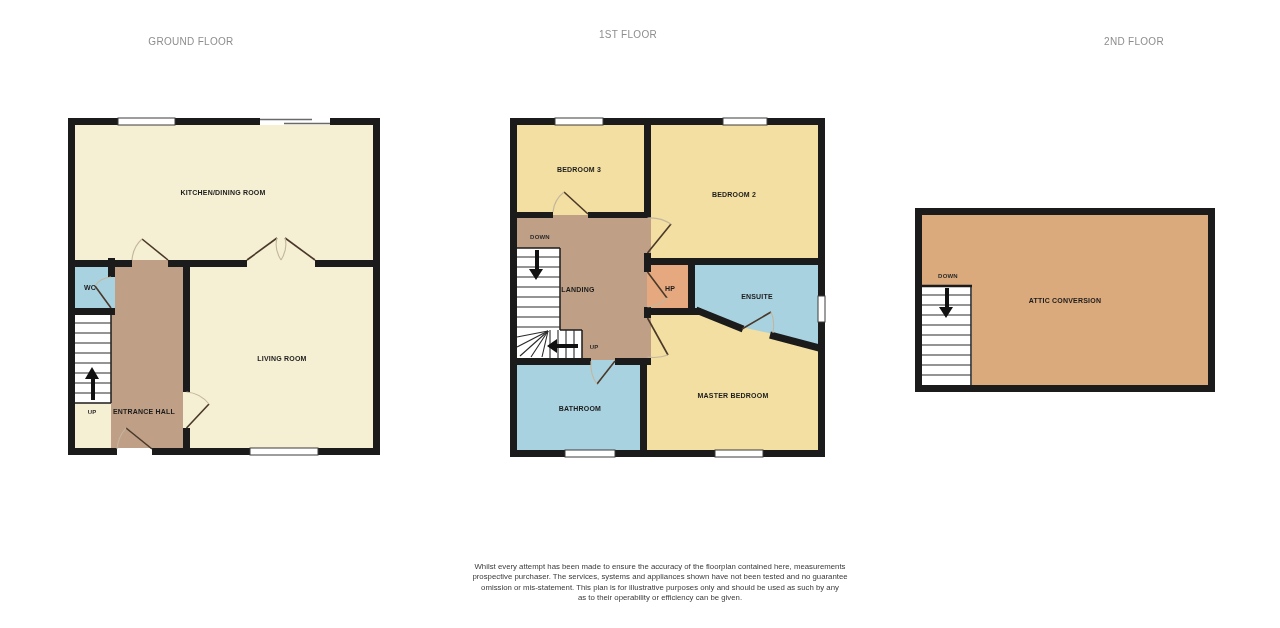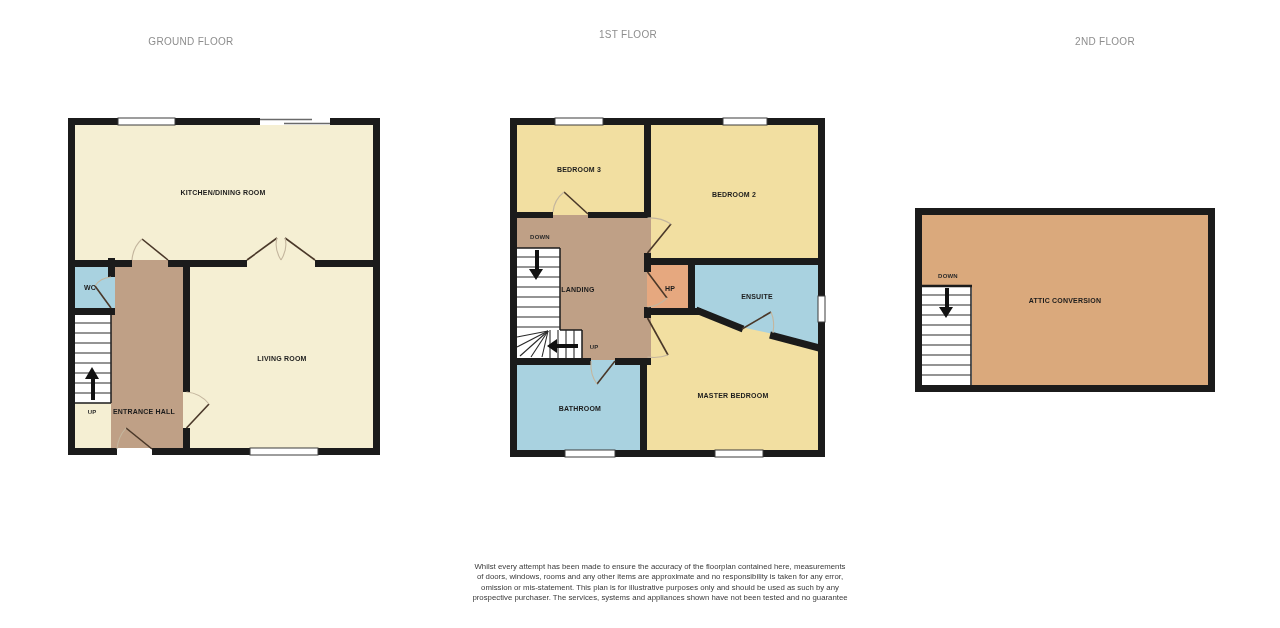--- a/index.html
+++ b/index.html
@@ -216,21 +216,21 @@
       <g fill="#111111">
         <rect x="945" y="288" width="4" height="21"></rect>
         <polygon points="939,307 953,307 946,318"></polygon>
       </g>
     </g>
   </g>
 </svg>
 
 <div class="floor-title" style="left:191px;top:41px">GROUND FLOOR</div>
 <div class="floor-title" style="left:628px;top:34px">1ST FLOOR</div>
-<div class="floor-title" style="left:1105px;top:41px">2ND FLOOR</div>
+<div class="floor-title" style="left:1134px;top:41px">2ND FLOOR</div>
 
 <div class="rlabel" style="left:223px;top:192px">KITCHEN/DINING ROOM</div>
 <div class="rlabel" style="left:90px;top:287px">WC</div>
 <div class="rlabel" style="left:282px;top:358px">LIVING ROOM</div>
 <div class="rlabel" style="left:144px;top:411px">ENTRANCE HALL</div>
 <div class="slabel" style="left:92px;top:412px">UP</div>
 
 <div class="rlabel" style="left:579px;top:169px">BEDROOM 3</div>
 <div class="rlabel" style="left:734px;top:194px">BEDROOM 2</div>
 <div class="rlabel" style="left:578px;top:289px">LANDING</div>
@@ -239,18 +239,18 @@
 <div class="rlabel" style="left:580px;top:408px">BATHROOM</div>
 <div class="rlabel" style="left:733px;top:395px">MASTER BEDROOM</div>
 <div class="slabel" style="left:540px;top:237px">DOWN</div>
 <div class="slabel" style="left:594px;top:347px">UP</div>
 
 <div class="rlabel" style="left:1065px;top:300px">ATTIC CONVERSION</div>
 <div class="slabel" style="left:948px;top:276px">DOWN</div>
 
 <div class="disclaimer">
   <div>Whilst every attempt has been made to ensure the accuracy of the floorplan contained here, measurements</div>
-  <div>of doors, windows, rooms and any other items are approximate and no responsibility is taken for any error,</div>
+  <div>prospective purchaser. The services, systems and appliances shown have not been tested and no guarantee</div>
   <div>omission or mis-statement. This plan is for illustrative purposes only and should be used as such by any</div>
-  <div>prospective purchaser. The services, systems and appliances shown have not been tested and no guarantee</div>
+  <div>as to their operability or efficiency can be given.</div>
 </div>
 
 </div>
 
 </body></html>

